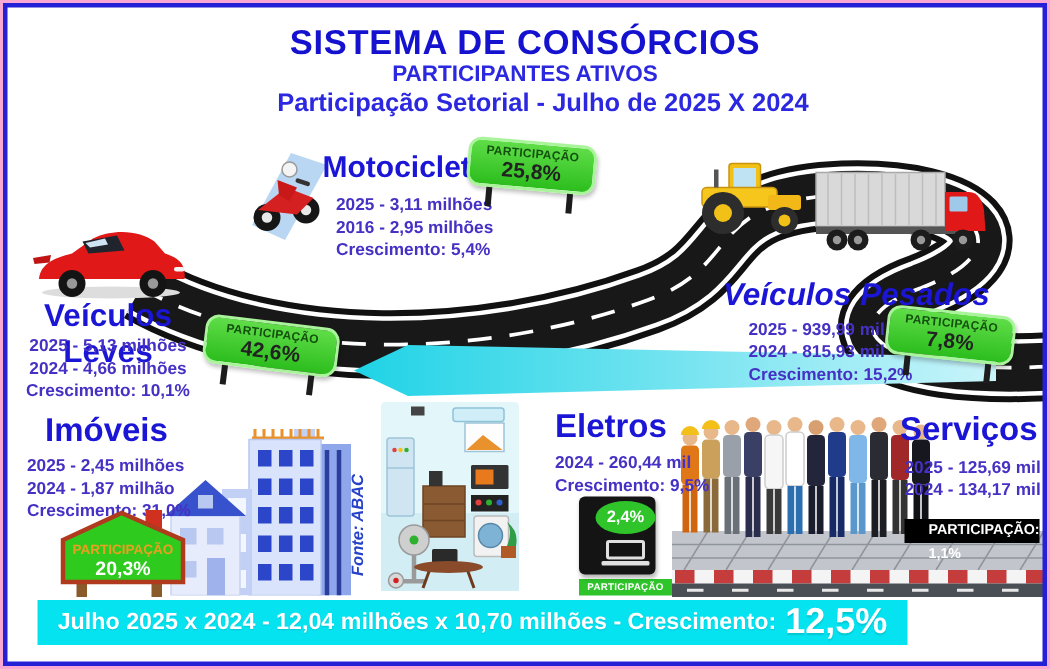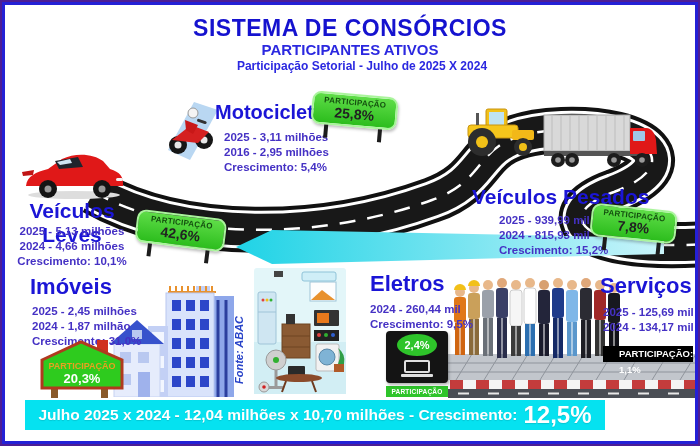--- a/index.html
+++ b/index.html
@@ -1,49 +1,49 @@
 <!DOCTYPE html>
 <html><head>
 <meta charset="utf-8">
 <style>
   html,body{margin:0;padding:0;background:#888;}
   *{box-sizing:border-box;}
   .canvas{
     position:relative;width:700px;height:446px;background:#fff;
-    border:2px solid #4c1d95;overflow:hidden;
+    border:2px solid #f9a8d4;overflow:hidden;
     font-family:"Liberation Sans","DejaVu Sans",sans-serif;
   }
   .blue-frame{position:absolute;inset:0;border:3px solid #2420d6;z-index:30;pointer-events:none;}
 
   
   .hdr{position:absolute;left:0;right:0;text-align:center;z-index:6;}
   .hdr-title{top:13px;font-size:23px;font-weight:800;color:#1512cf;letter-spacing:.5px;}
   .hdr-sub{top:39px;font-size:15px;font-weight:700;color:#2b28e0;}
-  .hdr-tag{top:57px;font-size:12px;font-weight:600;color:#2b28e0;padding-left:24px;}
+  .hdr-tag{top:57px;font-size:17px;font-weight:600;color:#2b28e0;padding-left:24px;}
 
   
   .sec-title{position:absolute;font-weight:800;color:#1b15d6;z-index:6;}
   .stats{position:absolute;font-size:11.5px;font-weight:700;color:#4531c4;line-height:15px;z-index:6;}
   .stats div{white-space:nowrap;}
 
   
   .gsign{position:absolute;z-index:8;}
   .gsign-board{
     background:linear-gradient(180deg,#5fdd48,#2cbd1d);
     border:2px solid #a9f49b;border-radius:9px;padding:2px 4px 3px;
     text-align:center;box-shadow:1px 2px 3px rgba(0,0,0,.25);
   }
   .gsign-label{font-size:8px;font-weight:800;color:#14500f;letter-spacing:.2px;}
   .gsign-value{font-size:14px;font-weight:800;color:#222;margin-top:-1px;}
   .gsign-legs{display:flex;justify-content:space-between;padding:0 14px;}
   .gsign-legs span{width:4px;height:13px;background:#1c1c1c;display:block;}
 
   
   .esign{position:absolute;left:384px;top:329px;width:62px;z-index:8;text-align:center;}
-  .esign-board{position:relative;width:62px;height:52px;background:#141414;border-radius:4px;
+  .esign-board{position:relative;width:51px;height:52px;background:#141414;border-radius:4px;
     box-shadow:1px 2px 3px rgba(0,0,0,.3);}
   .esign-bubble{position:absolute;left:11px;top:3px;width:40px;height:22px;background:#2ec42a;
     border-radius:50%;color:#fff;font-size:11px;font-weight:800;line-height:22px;}
   .esign-laptop{position:absolute;left:18px;top:29px;width:26px;height:13px;border:2px solid #e0e0e0;
     border-radius:2px;background:#141414;}
   .esign-laptop:after{content:"";position:absolute;left:-5px;top:12px;width:32px;height:3px;
     background:#e0e0e0;border-radius:1px;}
   .esign-strip{margin-top:3px;width:62px;background:#2ec42a;color:#fff;font-size:6.5px;
     font-weight:800;padding:2px 0;letter-spacing:.2px;}
 
@@ -177,39 +177,39 @@
     <rect x="91" y="21" width="12" height="10" rx="1" fill="#9fc9e8"></rect>
     <circle cx="16" cy="50" r="7" fill="#1c1c1c"></circle>
       <circle cx="16" cy="50" r="2.8" fill="#999"></circle>
     <circle cx="30" cy="50" r="7" fill="#1c1c1c"></circle>
       <circle cx="30" cy="50" r="2.8" fill="#999"></circle>
     <circle cx="72" cy="50" r="7" fill="#1c1c1c"></circle>
       <circle cx="72" cy="50" r="2.8" fill="#999"></circle>
     <circle cx="100" cy="50" r="7" fill="#1c1c1c"></circle>
       <circle cx="100" cy="50" r="2.8" fill="#999"></circle>
   </svg>
-  <div class="sec-title" style="left:470px;top:183px;font-size:21px;">Veículos Pesados</div>
+  <div class="sec-title" style="left:480px;top:183px;font-size:21px;font-style:italic;">Veículos Pesados</div>
   <div class="stats" style="left:497px;top:211px;">
     <div>2025 - 939,99 mil</div>
     <div>2024 - 815,93 mil</div>
     <div>Crescimento: 15,2%</div>
   </div>
   <div class="gsign" style="left:588px;top:205px;width:86px;transform:rotate(6deg);">
     <div class="gsign-board">
       <div class="gsign-label">PARTICIPAÇÃO</div>
       <div class="gsign-value">7,8%</div>
     </div>
     <div class="gsign-legs">
         <span></span>
         <span></span>
       </div>
   </div>
 
   <div class="sec-title" style="left:28px;top:272px;font-size:22px;">Imóveis</div>
-  <div class="stats" style="left:30px;top:302px;">
+  <div class="stats" style="left:16px;top:302px;">
     <div>2025 - 2,45 milhões</div>
     <div>2024 - 1,87 milhão</div>
     <div>Crescimento: 31,0%</div>
   </div>
   <svg class="abs" style="left:33px;top:336px;z-index:8;" width="94" height="62" viewBox="0 0 94 62">
     <rect x="16" y="44" width="7" height="16" fill="#8a5a2a"></rect>
     <rect x="66" y="44" width="7" height="16" fill="#8a5a2a"></rect>
     <rect x="62" y="2" width="11" height="12" fill="#d03020"></rect>
     <polygon points="7,22 46,4 87,22 87,50 7,50" fill="#2ecb1e" stroke="#b03a1e" stroke-width="3"></polygon>
     <text x="47" y="31" text-anchor="middle" font-size="9" font-weight="bold" fill="#e8a020" font-family="Liberation Sans, sans-serif">PARTICIPAÇÃO</text>

